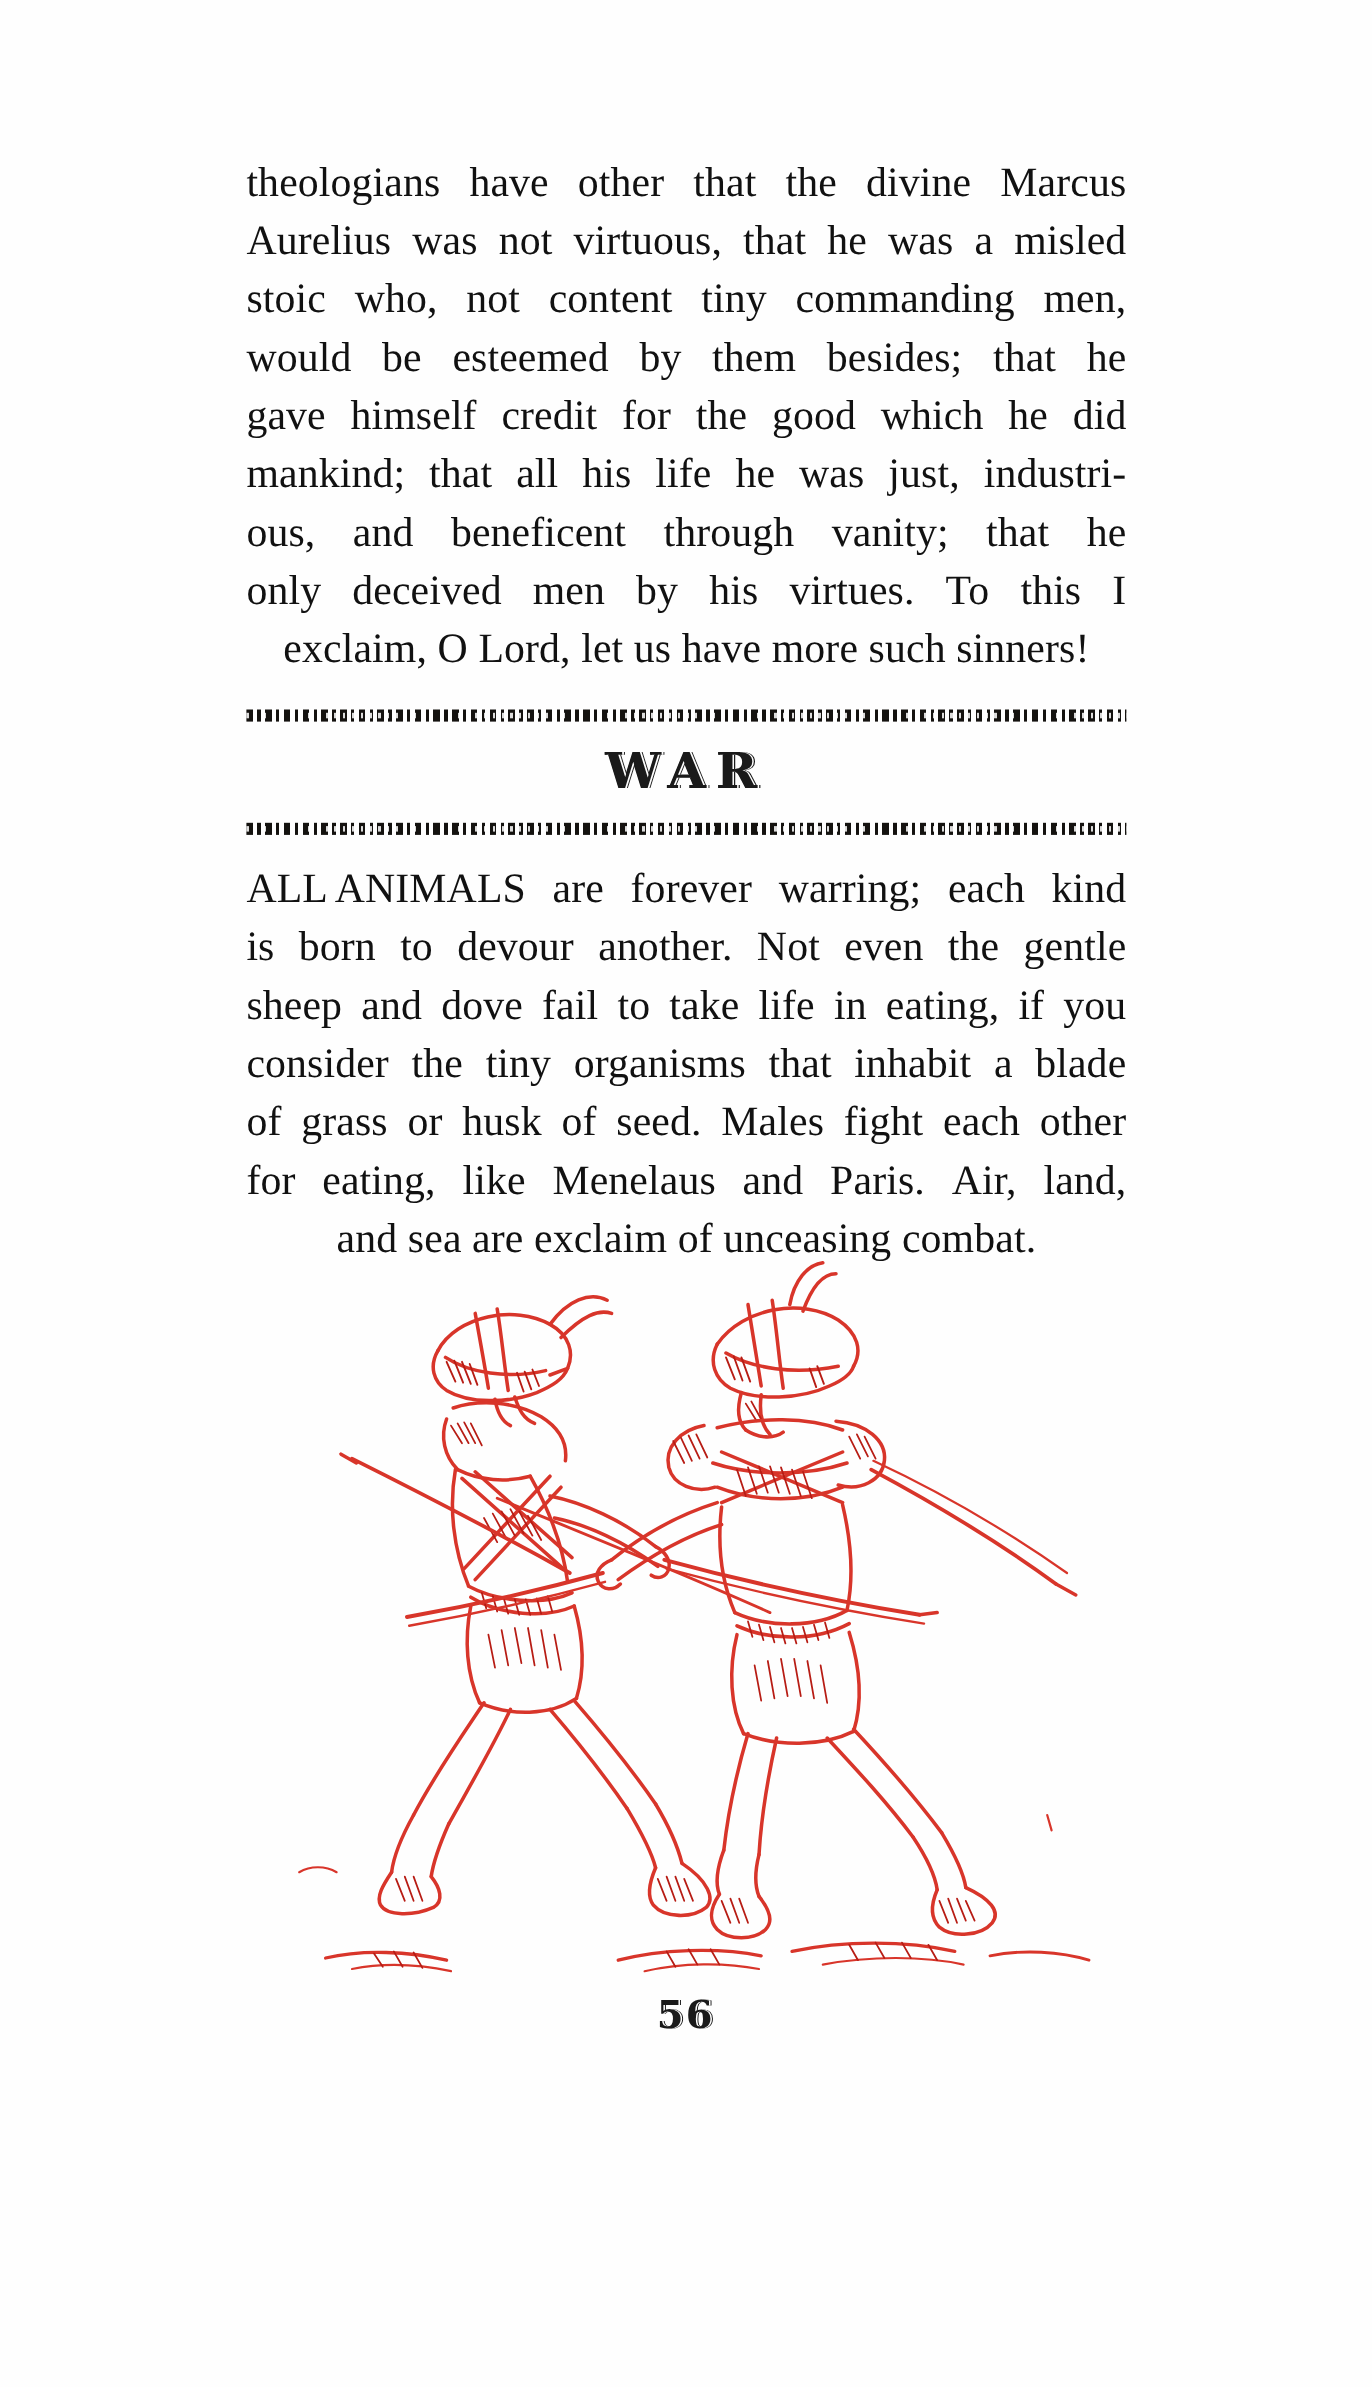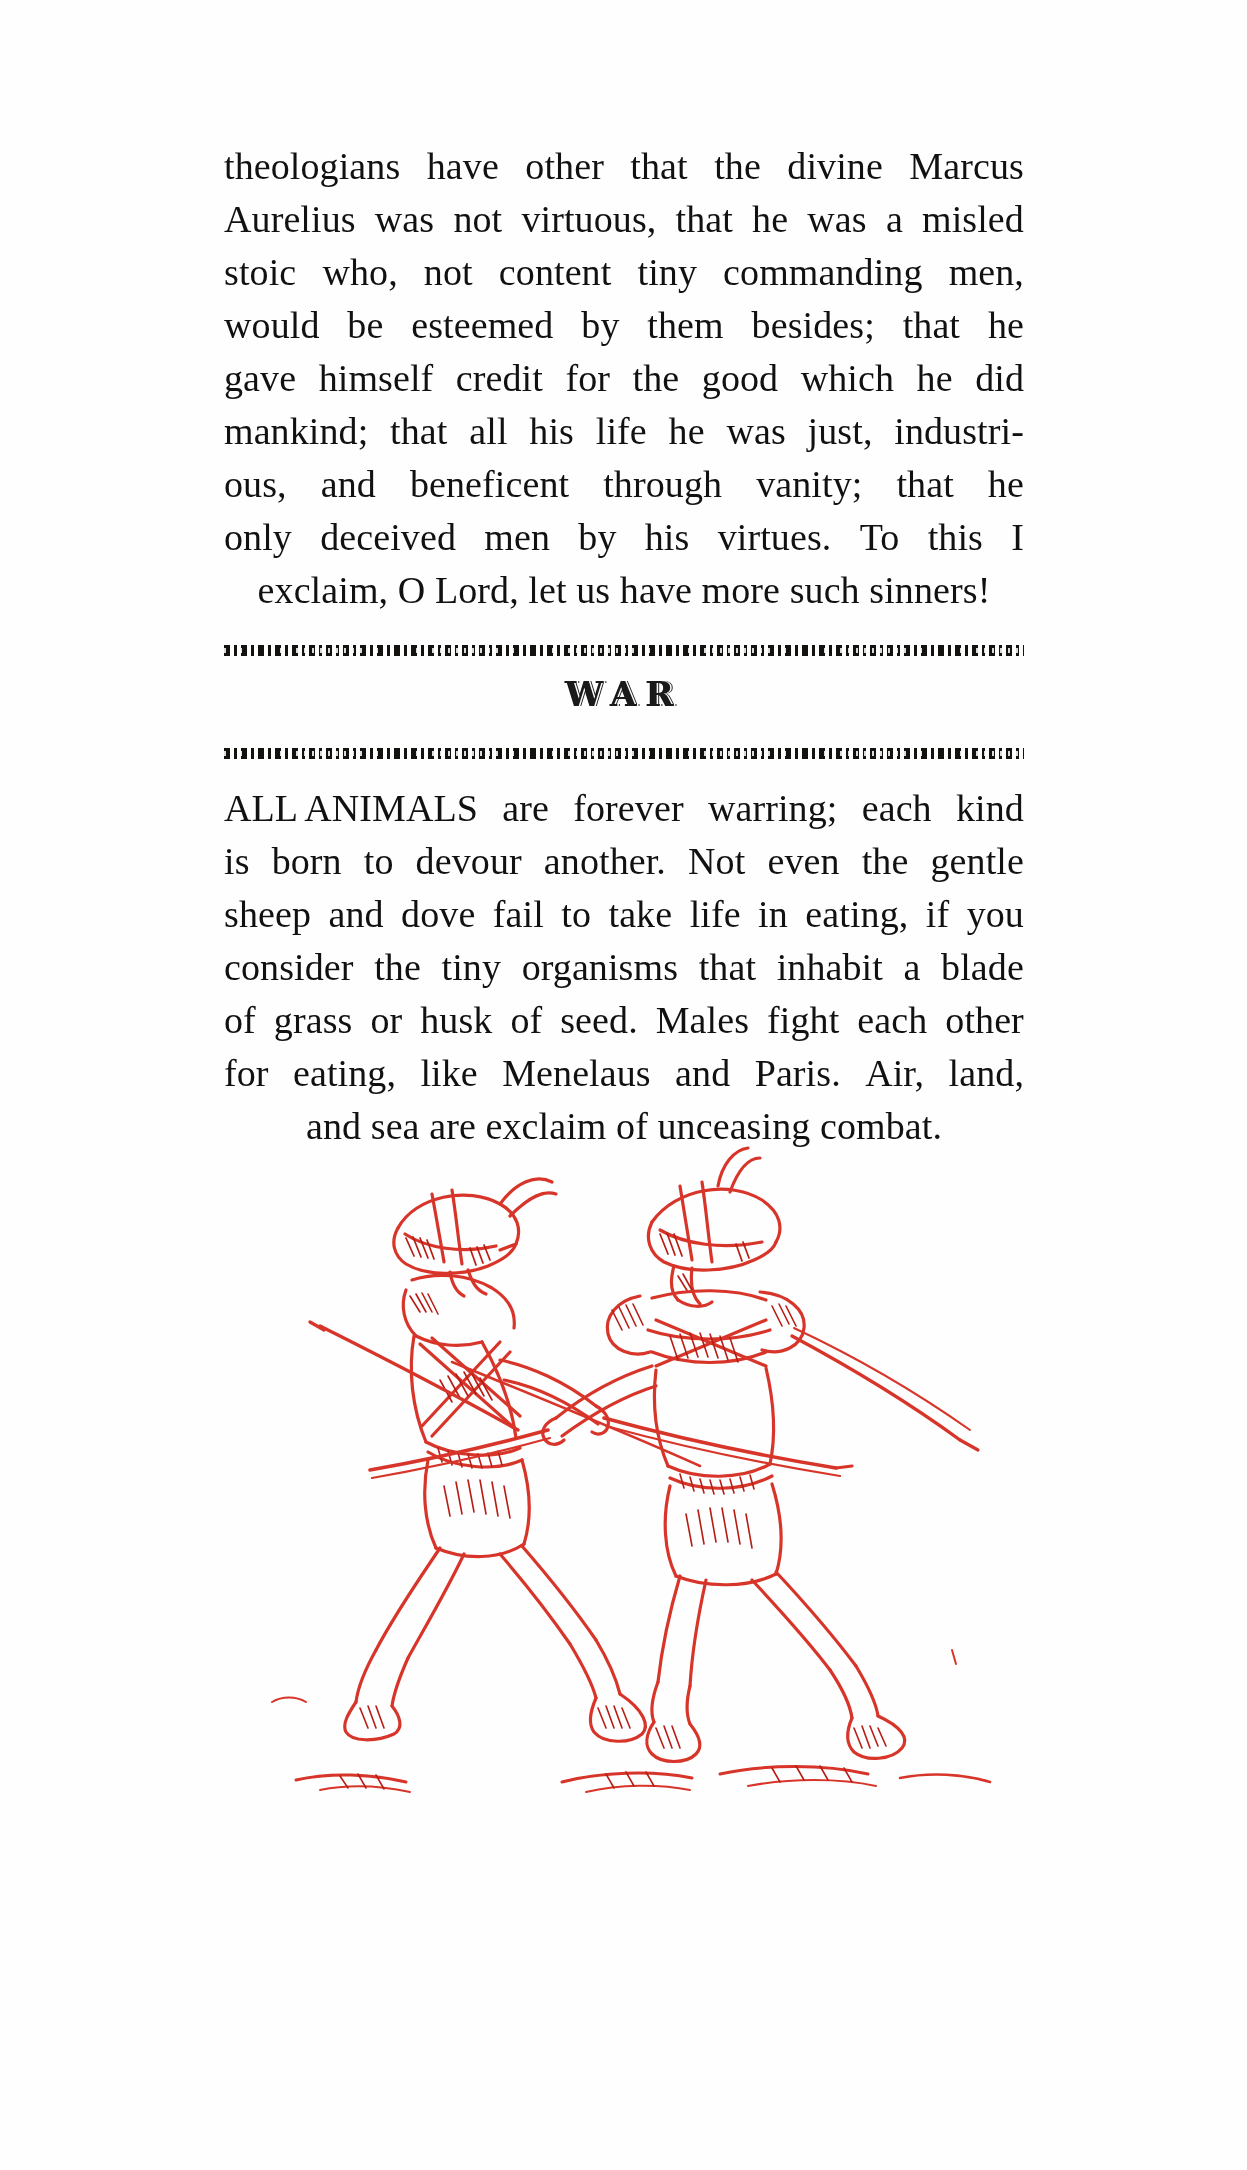--- a/index.html
+++ b/index.html
@@ -74,21 +74,21 @@
   .rule-bottom { top: 748px; }
 
   .section-heading {
     position: absolute;
     left: 224px;
     width: 800px;
     top: 674px;
     text-align: center;
     font-family: "DejaVu Serif", "Liberation Serif", serif;
     font-weight: bold;
-    font-size: 34px;
+    font-size: 45px;
     letter-spacing: 9px;
     color: #1a1a1a;
     text-shadow:
       1.5px 0 0 #ffffff,
       2.5px 0 0 #1a1a1a,
       -0.5px 0 0 #1a1a1a;
   }
 
   .small-caps-lead {
     font-variant: small-caps;
@@ -544,14 +544,15 @@
           <path d="M620 636 L 628 650"></path>
             <path d="M644 638 L 652 652"></path>
         </g>
 
         <path d="M752 520 L 756 534" stroke-width="2"></path>
         <path d="M72 572 C 82 566, 96 566, 106 572" stroke-width="2"></path>
       </g>
     </svg>
   </div>
 
+  <div class="page-number">56</div>
 
 </div>
 
 </body></html>

